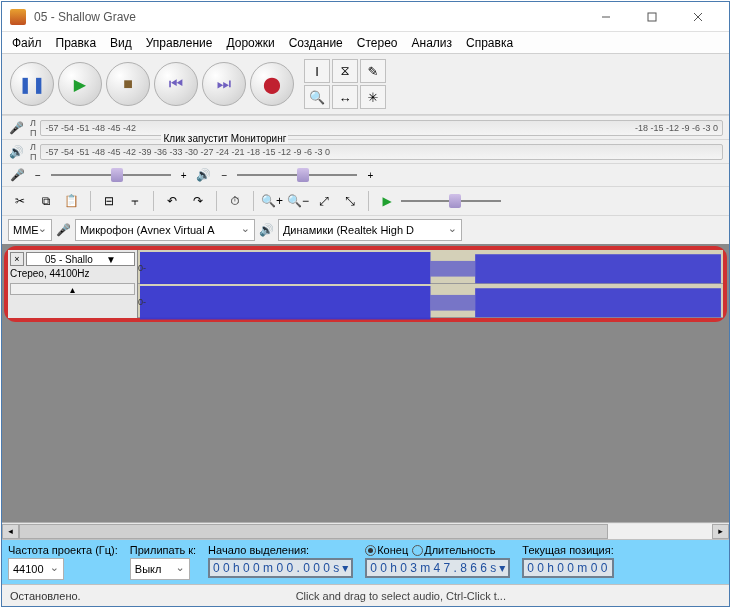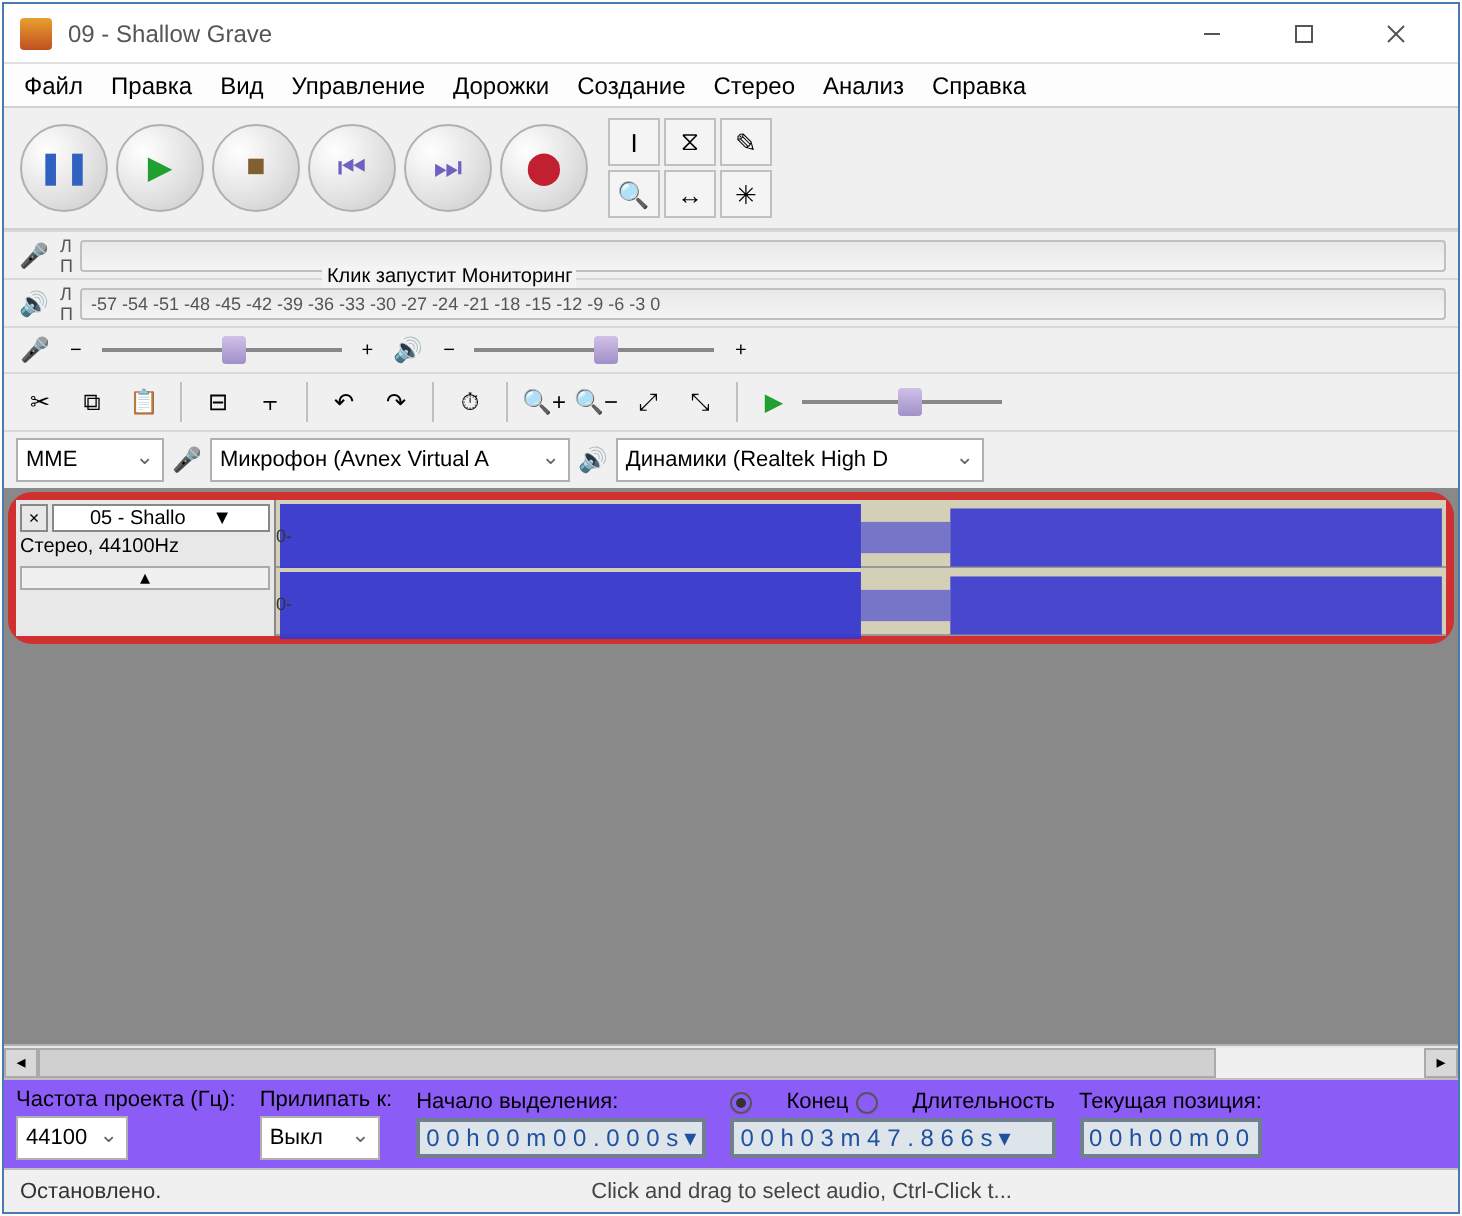--- a/index.html
+++ b/index.html
@@ -44,37 +44,37 @@
 .trackhead .info { font-size: 10px; padding: 2px 0; }
 .trackhead .collapse { border: 1px solid #aaa; height: 12px; display: flex; align-items: center; justify-content: center; margin-top: 2px; background: #f0f0f0; }
 .wavearea { flex: 1; display: flex; flex-direction: column; }
 .wavech { flex: 1; position: relative; background: #d4d0b8; border-bottom: 1px solid #999; }
 .wavech .zero { position: absolute; left: 0; font-size: 9px; top: 40%; color: #333; z-index: 2; }
 .wave { position: absolute; inset: 2px; }
 .hscroll { height: 17px; background: #e8e8e8; border-top: 1px solid #b0b0b0; display: flex; align-items: center; }
 .hscroll .sbtn { width: 17px; height: 15px; background: #d8d8d8; border: 1px solid #aaa; font-size: 9px; display: flex; align-items: center; justify-content: center; }
 .hscroll .strack { flex: 1; height: 15px; background: #f0f0f0; position: relative; }
 .hscroll .sthumb { position: absolute; left: 0; top: 0; bottom: 0; width: 85%; background: #d0d0d0; border: 1px solid #aaa; }
-.bottombar { background: #8b5cf6; border-top: 1px solid #c0c0c0; padding: 4px 6px; display: flex; gap: 12px; align-items: center; font-size: 11px; }
+.bottombar { background: #7dd3fc; border-top: 1px solid #c0c0c0; padding: 4px 6px; display: flex; gap: 12px; align-items: flex-start; font-size: 11px; }
 .bottombar .grp { display: flex; flex-direction: column; gap: 2px; }
 .bottombar .row2 { display: flex; align-items: center; gap: 4px; }
 .timecode { border: 2px solid #708090; background: #dde4ea; padding: 1px 3px; font-family: monospace; font-size: 12px; color: #2050a0; display: flex; align-items: center; white-space: nowrap; }
-.radio { display: flex; align-items: center; gap: 17px; }
+.radio { display: flex; align-items: center; gap: 1px; }
 .radio .dot { width: 11px; height: 11px; border: 1px solid #555; border-radius: 50%; display: flex; align-items: center; justify-content: center; }
 .radio .dot.on::after { content: ""; width: 5px; height: 5px; background: #333; border-radius: 50%; }
 .statusbar { height: 22px; background: #f0f0f0; border-top: 1px solid #c0c0c0; display: flex; align-items: center; padding: 0 8px; font-size: 11px; color: #333; }
 .statusbar .hint { flex: 1; text-align: center; color: #444; }
 </style>
 </head>
 <body>
 
 <div class="window">
   <div class="titlebar">
     <div class="app-icon"></div>
-    <div class="title">09 - Shallow Grave</div>
+    <div class="title">05 - Shallow Grave</div>
     <div class="winbtns">
       <div class="winbtn">
           <svg viewBox="0 0 10 10">
             <line x1="1" y1="5" x2="9" y2="5" stroke="#555" stroke-width="1"></line>
           </svg>
         </div>
       <div class="winbtn">
           <svg viewBox="0 0 10 10">
             <rect x="1" y="1" width="8" height="8" fill="none" stroke="#555" stroke-width="1"></rect>
           </svg>
@@ -116,20 +116,24 @@
       <div class="toolbtn">🔍</div>
       <div class="toolbtn">↔</div>
       <div class="toolbtn">✳</div>
     </div>
   </div>
 
   <div class="meterrow">
     <div class="lbl">🎤</div>
     <div style="font-size:9px;color:#555">Л<br>П</div>
     <div class="meter">
+      <div class="ticks">
+          <span>-57 -54 -51 -48 -45 -42</span>
+          <span>-18 -15 -12 -9 -6 -3 0</span>
+        </div>
       <div class="msg">Клик запустит Мониторинг</div>
     </div>
   </div>
   <div class="meterrow">
     <div class="lbl">🔊</div>
     <div style="font-size:9px;color:#555">Л<br>П</div>
     <div class="meter">
       <div class="ticks">
           <span>-57 -54 -51 -48 -45 -42 -39 -36 -33 -30 -27 -24 -21 -18 -15 -12 -9 -6 -3 0</span>
         </div>
@@ -172,21 +176,21 @@
     <div class="ebtn">⤡</div>
     <div class="sep"></div>
     <div class="ebtn" style="color:#20a030">▶</div>
     <div class="slider" style="width:100px">
         <div class="trk"></div>
         <div class="thumb" style="left:48px"></div>
       </div>
   </div>
 
   <div class="devbar">
-    <div class="combo" style="width:74px">MME</div>
+    <div class="combo" style="width:44px">MME</div>
     <span>🎤</span>
     <div class="combo" style="width:180px">Микрофон (Avnex Virtual A</div>
     <span>🔊</span>
     <div class="combo" style="width:184px">Динамики (Realtek High D</div>
   </div>
 
   <div class="timeline-area">
     <div class="trackbox">
       <div class="trackhead">
         <div class="r1">

